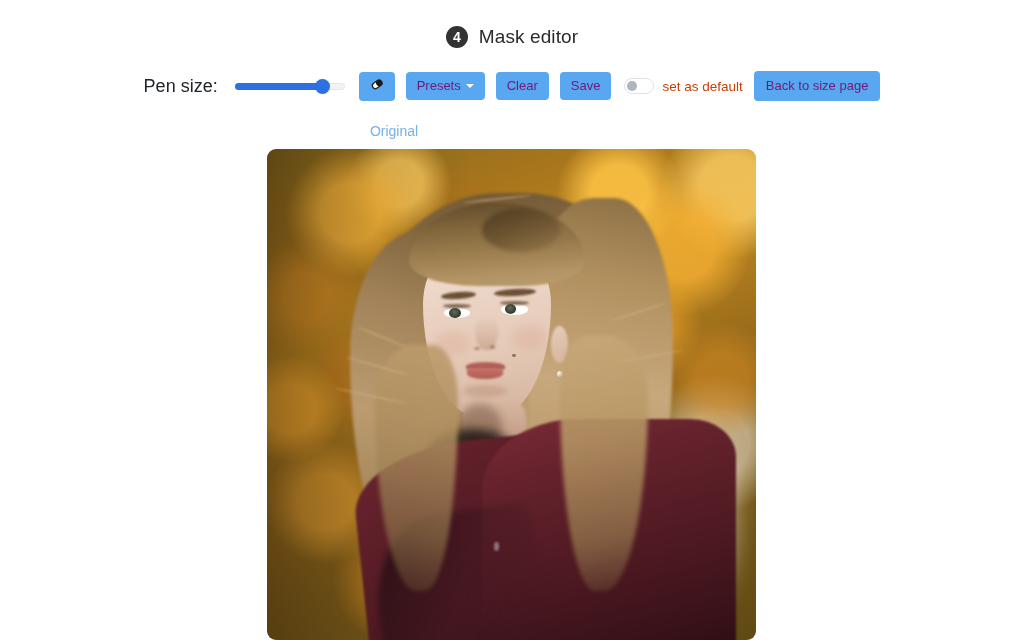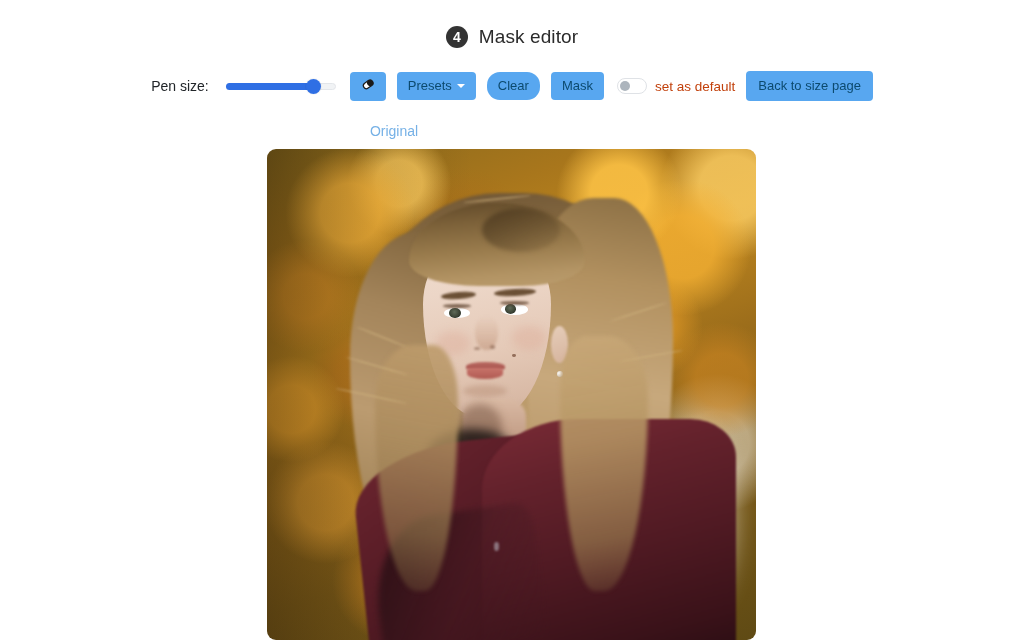--- a/index.html
+++ b/index.html
@@ -54,21 +54,21 @@
     position: absolute;
     top: 71px;
     left: 0;
     width: 1024px;
     display: flex;
     align-items: center;
     justify-content: center;
     gap: 0;
   }
   .pen-label {
-    font-size: 14px;
+    font-size: 18px;
     color: #212529;
     margin-right: 17px;
     white-space: nowrap;
   }
 
   
   .slider-wrap {
     position: relative;
     width: 110px;
     height: 16px;
@@ -104,40 +104,40 @@
     height: 15px;
     border-radius: 50%;
     background: #2f6fe4;
     box-shadow: 0 0 0 1px rgba(0,0,0,0.04);
   }
 
   
   .btn {
     font-family: "Liberation Sans", sans-serif;
     font-size: 13px;
-    color: #0c4a6e;
+    color: #701a75;
     background: #58a7f0;
     border: none;
     border-radius: 4px;
     padding: 6px 11px;
     cursor: pointer;
     line-height: 16px;
     white-space: nowrap;
   }
   .btn-eraser {
     width: 36px;
     height: 29px;
     padding: 0;
     margin-right: 11px;
     display: flex;
     align-items: center;
     justify-content: center;
   }
   .btn-presets { margin-right: 11px; display:flex; align-items:center; gap:5px; }
-  .btn-clear   { margin-right: 11px; border-radius: 13px; }
+  .btn-clear   { margin-right: 11px; }
   .btn-save    { margin-right: 13px; }
   .caret {
     display: inline-block;
     width: 0; height: 0;
     border-left: 4px solid transparent;
     border-right: 4px solid transparent;
     border-top: 4.5px solid #ffffff;
   }
 
   
@@ -604,21 +604,21 @@
       </span>
     </button>
 
     <button class="btn btn-presets">
       <span>Presets</span>
       <span class="caret"></span>
     </button>
 
     <button class="btn btn-clear">Clear</button>
 
-    <button class="btn btn-save">Mask</button>
+    <button class="btn btn-save">Save</button>
 
     <div class="toggle">
       <div class="toggle-knob"></div>
     </div>
     <div class="toggle-label">set as default</div>
 
     <button class="btn btn-back">Back to size page</button>
   </div>
 
   <div class="tabs">

